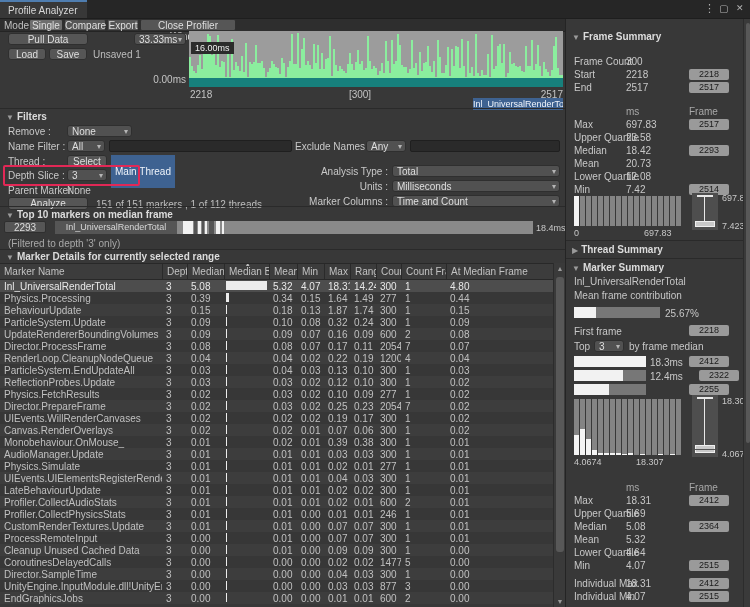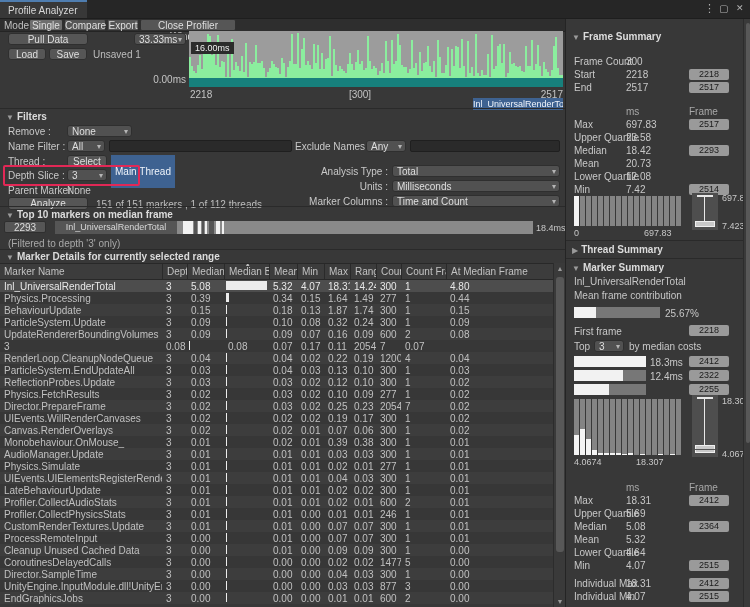--- a/index.html
+++ b/index.html
@@ -426,20 +426,21 @@
         </div>
         <div>0.09</div>
         <div>0.07</div>
         <div>0.16</div>
         <div>0.09</div>
         <div>600</div>
         <div>2</div>
         <div>0.08</div>
       </div>
       <div class="trow even">
+        <div>Director.ProcessFrame</div>
         <div>3</div>
         <div>0.08</div>
         <div class="medbar">
           <span style="width: 1px;"></span>
         </div>
         <div>0.08</div>
         <div>0.07</div>
         <div>0.17</div>
         <div>0.11</div>
         <div>2054</div>
@@ -901,35 +902,35 @@
   <div class="costbar" style="left:8px;top:288px;width:86px;">
       <i id="contrib-fill" style="width: 25.67%;"></i>
     </div>
   <span class="abs" style="left:99px;top:289px;">25.67%</span>
   <span class="abs" style="left:8px;top:307px;">First frame</span>
   <div class="framebtn" style="left:123px;top:306px;"><span>2218</span></div>
   <span class="abs" style="left:8px;top:322px;">Top</span>
   <div class="dd" style="left:28px;top:321px;width:30px;">
     <span>3</span><span class="arrow">▾</span>
   </div>
-  <span class="abs" style="left:63px;top:322px;">by median costs</span>
+  <span class="abs" style="left:63px;top:322px;">by frame median</span>
   <div class="abs" id="cost-bars" style="left:0;top:336px;width:185px;">
       <div class="srow" style="height: 14px;">
         <div class="costbar" style="left: 8px; top: 1px;">
           <i style="width: 100%;"></i>
         </div>
         <span class="abs" style="left: 84px; top: 2px;">18.3ms</span>
         <div class="framebtn" style="left: 123px; top: 1px;">2412</div>
       </div>
       <div class="srow" style="height: 14px;">
         <div class="costbar" style="left: 8px; top: 1px;">
           <i style="width: 68%;"></i>
         </div>
         <span class="abs" style="left: 84px; top: 2px;">12.4ms</span>
-        <div class="framebtn" style="left: 123px; top: 1px;">2322</div>
+        <div class="framebtn" style="left: 133px; top: 1px;">2322</div>
       </div>
       <div class="srow" style="height: 14px;">
         <div class="costbar" style="left: 8px; top: 1px;">
           <i style="width: 49%;"></i>
         </div>
         <span class="abs" style="left: 84px; top: 2px; margin-left: 45px;">8.95ms</span>
         <div class="framebtn" style="left: 123px; top: 1px;">2255</div>
       </div>
     </div>
 

